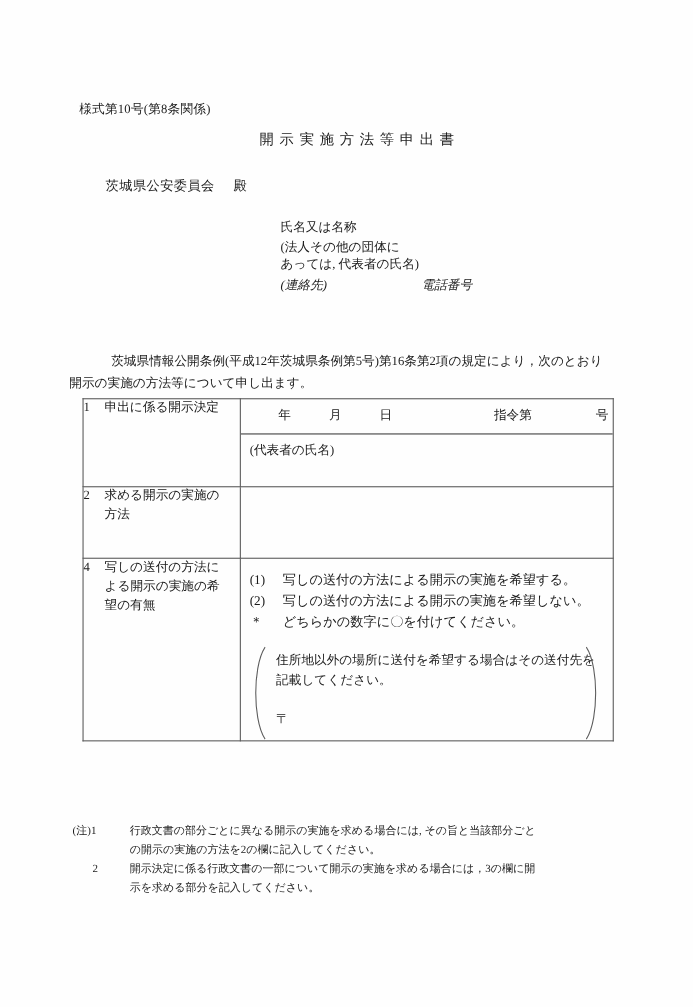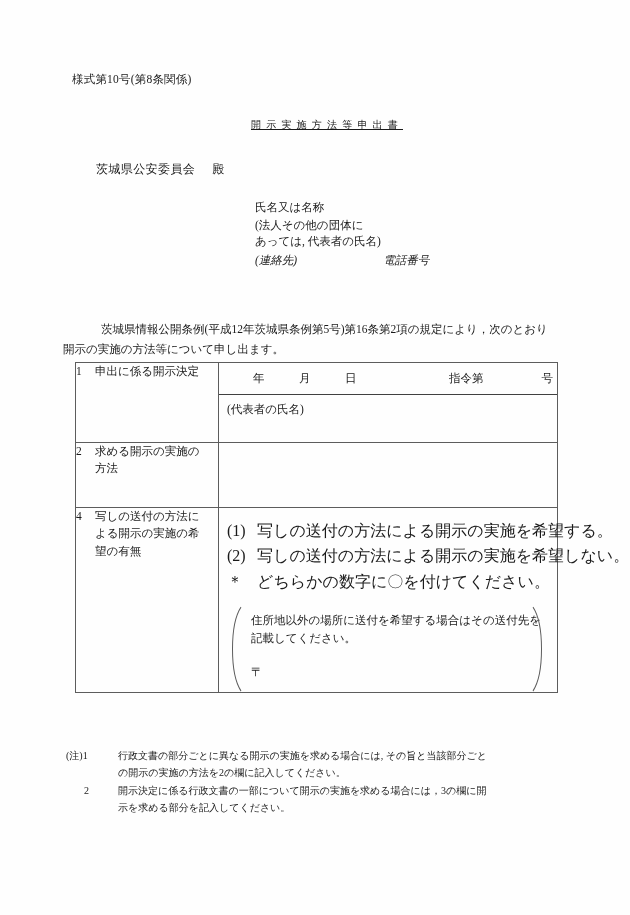--- a/index.html
+++ b/index.html
@@ -18,36 +18,35 @@
   .page {
     position: absolute;
     inset: 0;
     background: #fefefe;
   }
 
   
   .form-code {
     position: absolute;
     left: 72px;
-    top: 72px;
+    top: 92px;
     font-size: 11.5px;
     letter-spacing: 0.2px;
     white-space: nowrap;
   }
   .doc-title {
     position: absolute;
     left: 0;
     right: 0;
     top: 118px;
     text-align: center;
-    font-size: 10px;
+    font-size: 13px;
     letter-spacing: 5.2px;
     padding-left: 24px;
     white-space: nowrap;
-    text-decoration: underline;
   }
   .addressee {
     position: absolute;
     left: 96px;
     top: 161px;
     font-size: 12px;
     letter-spacing: 0.4px;
     white-space: nowrap;
   }
   .addressee .honorific {
@@ -138,21 +137,21 @@
   .docname {
     padding: 7px 0 0 8px;
     height: 40px;
     font-size: 11.5px;
   }
 
   
   .choices {
     padding: 10px 0 0 8px;
     line-height: 1.58;
-    font-size: 16px;
+    font-size: 12px;
     font-family: Liberation Serif, serif;
   }
   .choices .item { white-space: nowrap; }
   .choices .marker {
     display: inline-block;
     width: 30px;
   }
   .choices .marker.star { width: 30px; }
 
   .note-box {

